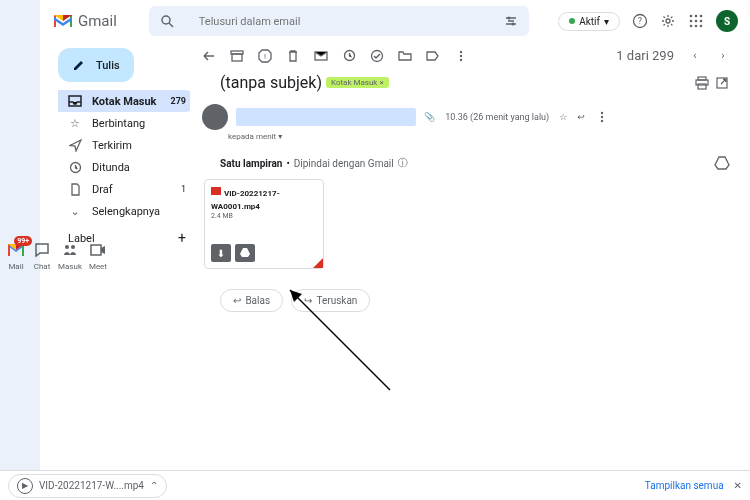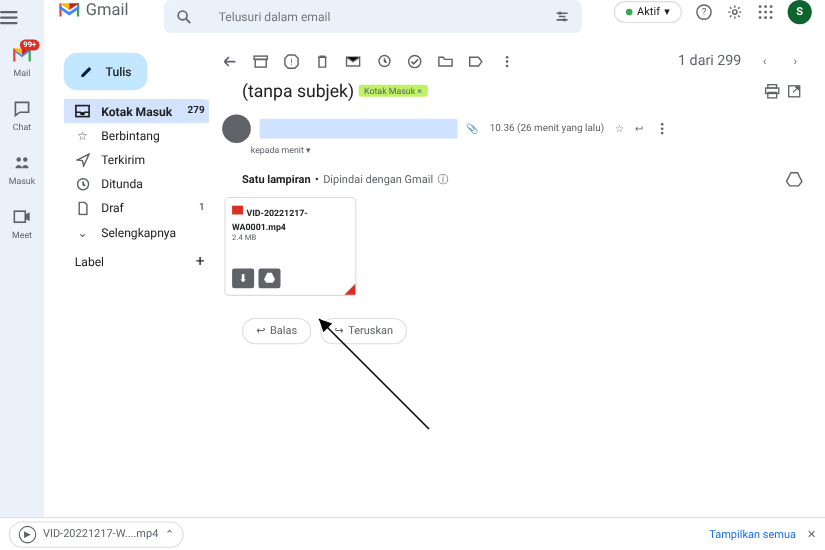--- a/index.html
+++ b/index.html
@@ -1,23 +1,23 @@
 <!DOCTYPE html>
 <html><head>
 <meta charset="utf-8">
 <style>
 *{box-sizing:border-box;margin:0;padding:0;font-family:'Google Sans',Roboto,Arial,sans-serif}
 body{width:750px;height:500px;background:#fff;overflow:hidden;position:relative;font-size:11px;color:#202124}
-.leftrail{position:absolute;left:0;top:0;width:40px;height:100%;background:#eaf1fb;display:flex;flex-direction:column;padding-top:10px;gap:18px}
+.leftrail{position:absolute;left:0;top:0;width:40px;height:100%;background:#eaf1fb;display:flex;flex-direction:row;align-items:center;padding-top:10px;gap:6px}
 .hamburger{width:16px;height:12px;display:flex;flex-direction:column;justify-content:space-between;cursor:pointer}
 .hamburger span{height:2px;background:#5f6368;border-radius:1px}
 .rail-item{display:flex;flex-direction:column;align-items:center;gap:2px;cursor:pointer;color:#5f6368;font-size:8px}
 .rail-item .ico{width:20px;height:20px;display:flex;align-items:center;justify-content:center;position:relative}
 .badge{position:absolute;top:-4px;right:-6px;background:#d93025;color:#fff;font-size:7px;padding:1px 3px;border-radius:6px;font-weight:bold}
-.header{position:absolute;left:40px;top:0;right:0;height:42px;display:flex;align-items:flex-start;padding:0 12px;gap:12px}
+.header{position:absolute;left:40px;top:0;right:0;height:42px;display:flex;align-items:center;padding:0 12px;gap:12px}
 .logo{display:flex;align-items:center;gap:4px;font-size:15px;color:#5f6368}
 .logo-m{font-weight:bold;font-size:18px}
 .search{flex:1;max-width:380px;height:30px;background:#eaf1fb;border-radius:6px;display:flex;align-items:center;padding:0 10px;gap:24px;margin-left:20px}
 .search input{border:none;background:none;outline:none;flex:1;font-size:11px;color:#5f6368}
 .hdr-right{margin-left:auto;display:flex;align-items:center;gap:12px}
 .aktif{border:1px solid #dadce0;border-radius:12px;padding:3px 10px;font-size:10px;display:flex;align-items:center;gap:4px}
 .dot-green{width:6px;height:6px;background:#34a853;border-radius:50%}
 .icnbtn{width:16px;height:16px;color:#5f6368;cursor:pointer;display:flex;align-items:center;justify-content:center}
 .avatar{width:22px;height:22px;border-radius:50%;background:#0d652d;color:#fff;display:flex;align-items:center;justify-content:center;font-size:10px;font-weight:bold}
 .sidebar{position:absolute;left:52px;top:42px;width:150px;bottom:30px;padding:6px}

